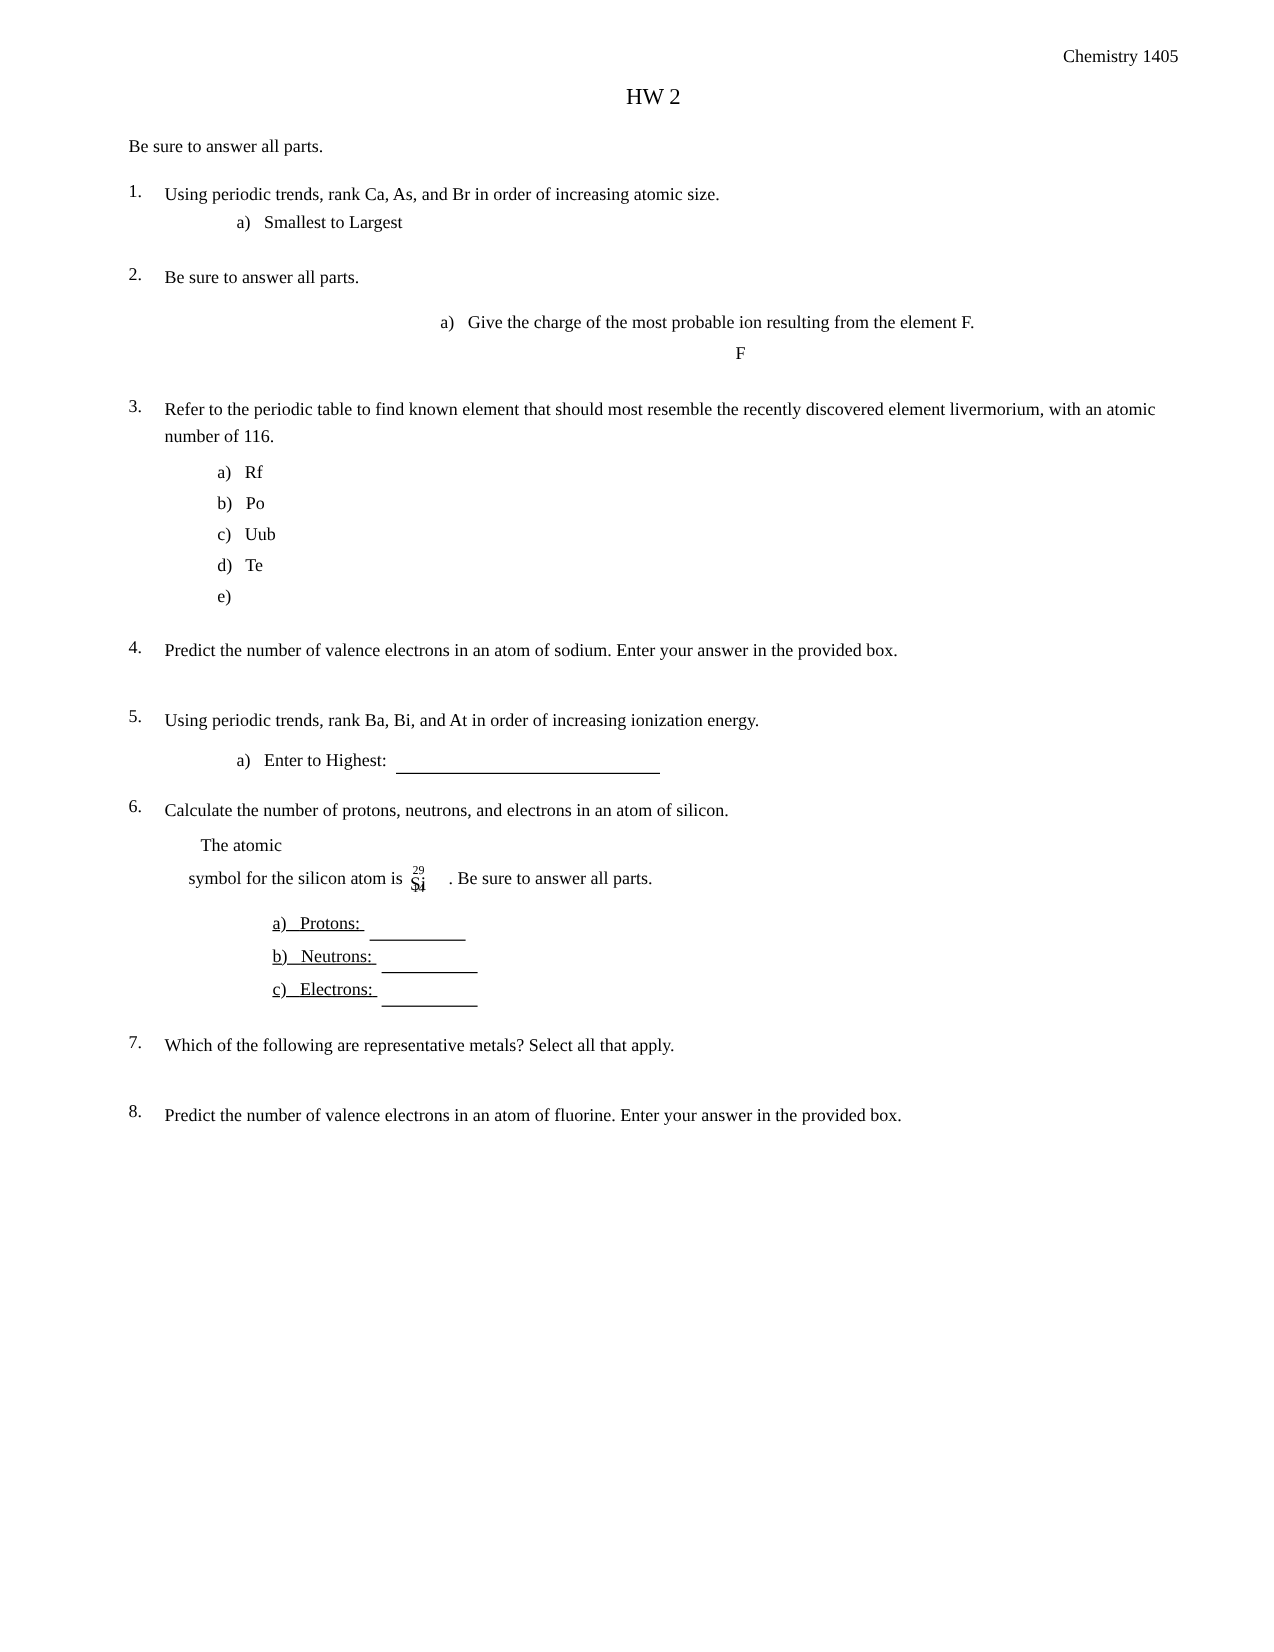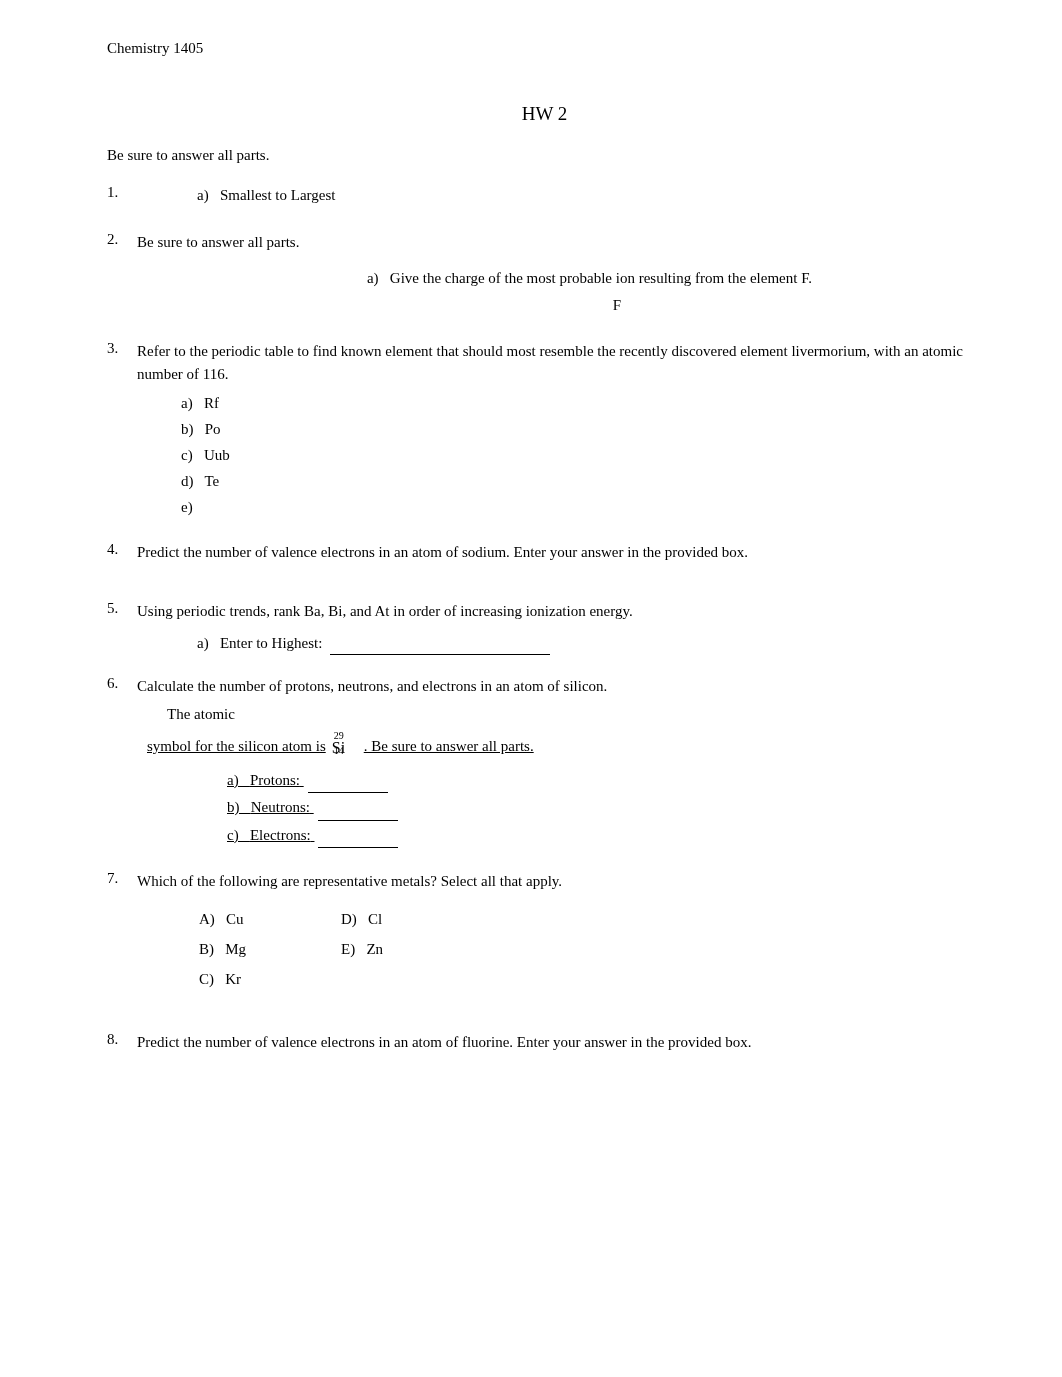--- a/index.html
+++ b/index.html
@@ -13,21 +13,22 @@
       font-size: 15px;
       color: #000;
       background: #fff;
       width: 1062px;
       min-height: 1377px;
       padding: 40px 80px 60px 107px;
     }
 
     .course-title {
       font-size: 15px;
-      margin-bottom: 46px;
+      margin-bottom: 14px;
+      text-align: right;
     }
 
     .hw-title {
       text-align: center;
       font-size: 19px;
       margin-bottom: 22px;
     }
 
     .instructions {
       margin-bottom: 20px;
@@ -116,20 +117,21 @@
 
   <div class="course-title">Chemistry 1405</div>
 
   <div class="hw-title">HW 2</div>
 
   <div class="instructions">Be sure to answer all parts.</div>
 
   <div class="question-item">
     <div class="q-number">1.</div>
     <div class="q-content">
+      <span>Using periodic trends, rank Ca, As, and Br in order of increasing atomic size.</span>
       <div class="sub-list">
         <div>a)&nbsp;&nbsp; <span>Smallest to Largest</span></div>
       </div>
     </div>
   </div>
 
   <div class="question-item">
     <div class="q-number">2.</div>
     <div class="q-content">
       <span>Be sure to answer all parts.</span>
@@ -176,21 +178,21 @@
     </div>
   </div>
 
   <div class="question-item" style="margin-bottom: 20px;">
     <div class="q-number">6.</div>
     <div class="q-content">
       <span>Calculate the number of protons, neutrons, and electrons in an atom of silicon.</span>
       <div style="margin-top: 6px; margin-left: 30px;">
         <span>The atomic</span>
       </div>
-      <div style="margin-top: 2px; margin-left: 10px; display: flex; align-items: flex-end; gap: 4px; text-decoration: underline;">
+      <div style="margin-top: 2px; margin-left: 20px; display: flex; align-items: center; gap: 4px;">
         <span>symbol for the silicon atom is</span>
         <span style="display: inline-block; position: relative; width: 26px; height: 30px; margin: 0 2px;">
           <span style="font-size: 10px; position: absolute; top: 0; left: 2px;">29</span>
           <span style="font-size: 16px; position: absolute; top: 8px; left: 0;">Si</span>
           <span style="font-size: 10px; position: absolute; bottom: 0; left: 2px;">14</span>
         </span>
         <span>. Be sure to answer all parts.</span>
       </div>
       <div class="q6-protons">
         <div>
@@ -206,38 +208,20 @@
           <span class="answer-line-short"></span>
         </div>
       </div>
     </div>
   </div>
 
   <div class="question-item" style="margin-bottom: 36px;">
     <div class="q-number">7.</div>
     <div class="q-content">
       <span>Which of the following are representative metals? Select all that apply.</span>
-      <div class="q7-table">
-        <table>
-          <tbody>
-              <tr>
-            <td>A)&nbsp;&nbsp; Cu</td>
-            <td>D)&nbsp;&nbsp; Cl</td>
-          </tr>
-          <tr>
-            <td>B)&nbsp;&nbsp; Mg</td>
-            <td>E)&nbsp;&nbsp; Zn</td>
-          </tr>
-          <tr>
-            <td>C)&nbsp;&nbsp; Kr</td>
-            <td></td>
-          </tr>
-        </tbody>
-          </table>
-      </div>
     </div>
   </div>
 
   <div class="question-item">
     <div class="q-number">8.</div>
     <div class="q-content">
       <span>Predict the number of valence electrons in an atom of fluorine. Enter your answer in the provided box.</span>
     </div>
   </div>
 

